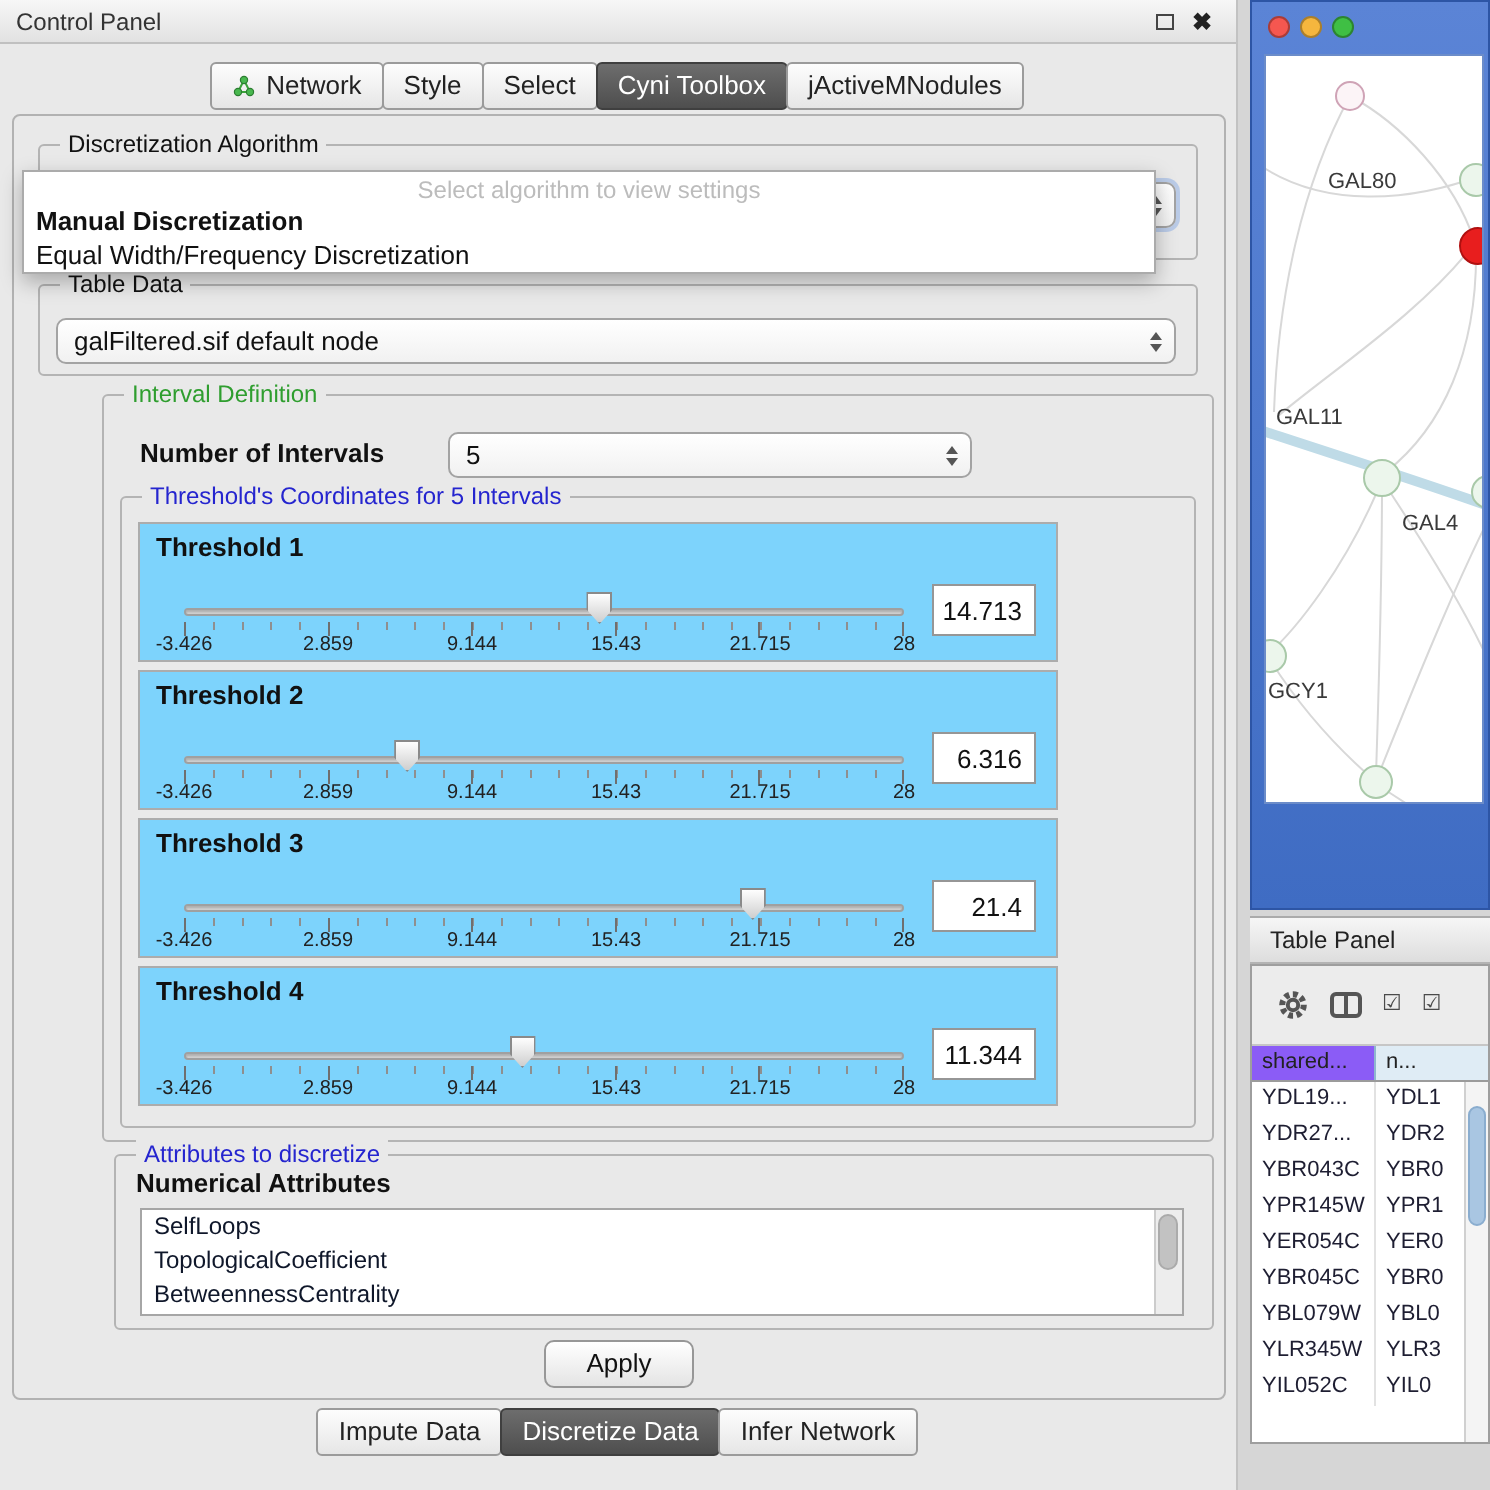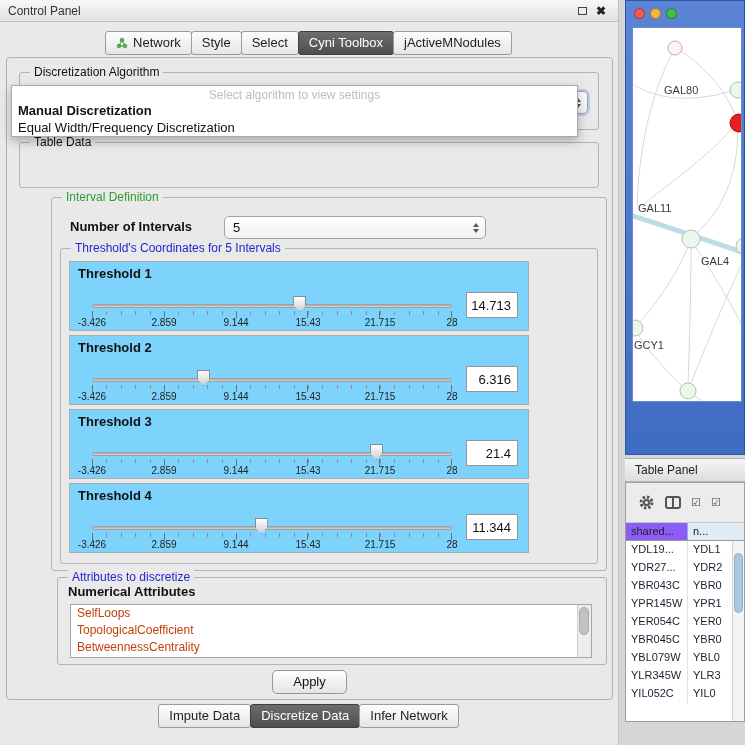--- a/index.html
+++ b/index.html
@@ -76,21 +76,21 @@
            background:linear-gradient(#fefefe,#cfcfcf); border:1px solid #8a8a8a;
            clip-path:polygon(0 0,100% 0,100% 55%,50% 100%,0 55%); }
   .scale { position:absolute; left:0; top:19px; width:360px; height:12px; }
   .scale span { position:absolute; transform:translateX(-50%); font-size:10px; color:#222; white-space:nowrap; }
 
   .attrs-group { left:50px; top:519px; width:550px; height:88px; }
   .attrs-label { position:absolute; left:10px; top:6px; font-size:13px; font-weight:bold; color:#111; }
   .listbox { position:absolute; left:12px; right:14px; top:26px; height:54px; background:#fff;
              border:1px solid #a6a6a6; overflow:hidden; }
   .listbox ul { list-style:none; }
-  .listbox li { font-size:12px; color:#c2410c; padding:1px 0 1px 6px; line-height:15px; }
+  .listbox li { font-size:12px; color:#0f172a; padding:1px 0 1px 6px; line-height:15px; }
   .vscroll { position:absolute; right:0; top:0; bottom:0; width:14px; background:#ededed; border-left:1px solid #cccccc; }
   .vscroll .vthumb { position:absolute; left:1px; top:2px; width:10px; height:28px; background:#c2c2c2; border:1px solid #ababab; border-radius:5px; }
 
   .apply-row { position:absolute; left:0; right:0; top:612px; text-align:center; }
   .apply-btn { font-family:inherit; font-size:13px; color:#111; padding:3px 20px 4px;
                background:linear-gradient(#ffffff,#e4e4e4); border:1px solid #979797; border-radius:5px; cursor:default; }
 
   
   .net-window { position:absolute; left:625px; top:0; width:120px; height:455px;
                 background:linear-gradient(#5b84d6,#3f6cc3); border:1px solid #2d55a5; }
@@ -172,20 +172,27 @@
       </div>
 
       <div class="popup">
         <div class="popup-hint">Select algorithm to view settings</div>
         <div class="popup-item bold">Manual Discretization</div>
         <div class="popup-item">Equal Width/Frequency Discretization</div>
       </div>
 
       <div class="group tabledata-group">
         <span class="legend">Table Data</span>
+        <div class="combo tabledata-combo">
+          <span>galFiltered.sif default node</span>
+          <span class="stepper">
+              <span class="arr-up"></span>
+              <span class="arr-dn"></span>
+            </span>
+        </div>
       </div>
 
       <div class="group interval-group">
         <span class="legend green">Interval Definition</span>
         <span class="noi-label">Number of Intervals</span>
         <div class="combo noi-combo">
           <span>5</span>
           <span class="stepper">
               <span class="arr-up"></span>
               <span class="arr-dn"></span>

